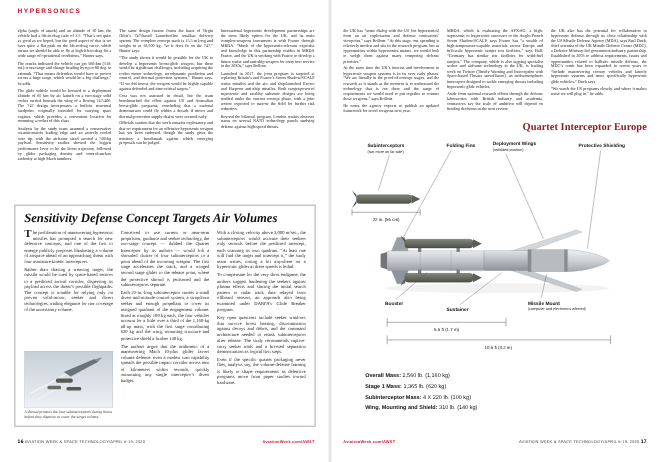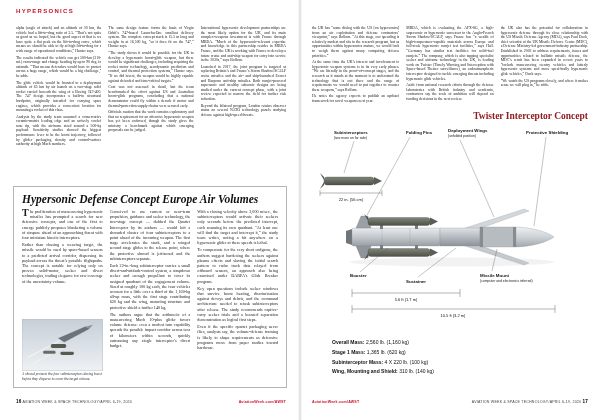--- a/index.html
+++ b/index.html
@@ -67,21 +67,21 @@
       <p>Officials caution that the work remains exploratory and that no requirement for an offensive hypersonic weapon has yet been endorsed, though the study gives the ministry a benchmark against which emerging proposals can be judged.</p>
     </div>
     <div class="col">
       <p>International hypersonic development partnerships are the most likely option for the UK, and its main complex-weapons investment is with France through MBDA. “Much of the hypersonic-relevant expertise and knowledge in this partnership resides in MBDA France, and the UK is working with France to develop a future cruise and anti-ship weapon for entry into service in the 2030s,” says Bollom.</p>
       <p>Launched in 2017, the joint program is targeted at replacing Britain’s and France’s Storm Shadow/SCALP cruise missiles and the air- and ship-launched Exocet and Harpoon anti-ship missiles. Both ramjet-powered supersonic and stealthy subsonic designs are being studied under the current concept phase, with a joint review expected to narrow the field for further risk reduction.</p>
       <p>Beyond the bilateral program, London retains observer status on several NATO technology panels studying defense against high-speed threats.</p>
     </div>
   </div>
 
   <div class="feature">
-    <h1>Hypersonic Defense Concept Europe Air Volumes</h1>
+    <h1>Sensitivity Defense Concept Targets Air Volumes</h1>
     <div class="cols">
       <div class="col">
         <p>The proliferation of maneuvering hypersonic missiles has prompted a search for new defensive concepts, and one of the first to emerge publicly proposes blanketing a volume of airspace ahead of an approaching threat with four miniature kinetic interceptors.</p>
         <p>Rather than chasing a weaving target, the missile would be cued by space-based sensors to a predicted arrival corridor, dispersing its payload across the threat’s possible flightpaths. The concept is notable for relying only on proven solid-motor, seeker and divert technologies, trading elegance for raw coverage of the uncertainty volume.</p>
         <figure class="inset">
           <svg viewBox="0 0 84 54">
             <defs>
               <linearGradient id="insetBg" x1="0" y1="0" x2="0" y2="1">
                 <stop offset="0" stop-color="#c6cfd8"></stop>
                   <stop offset="1" stop-color="#eef1f4"></stop>
@@ -132,21 +132,21 @@
     <div class="col">
       <p>MBDA, which is evaluating the AFX-8G, a high-supersonic or hypersonic successor to the Anglo-French Storm Shadow/SCALP, says France has “a wealth of high-temperature-capable materials across Europe and full-scale hypersonic ramjet test facilities,” says Hall. “Germany has similar test facilities for solid-fuel ramjets.” The company, which is also tapping specialist seeker and airframe technology in the UK, is leading work on Twister (Timely Warning and Interception with Space-based Theater surveillance), an endoatmospheric interceptor designed to tackle emerging threats including hypersonic glide vehicles.</p>
       <p>Aside from national research efforts through the defense laboratories with British industry and academia, contractors say the scale of ambition will depend on funding decisions in the next review.</p>
     </div>
     <div class="col">
       <p>the UK also has the potential for collaboration in hypersonic defense through its close relationship with the US Missile Defense Agency (MDA), says Paul Duck, chief scientist of the UK Missile Defence Centre (MDC), a Defence Ministry-led government-industry partnership. Established in 2003 to address requirements, issues and opportunities related to ballistic missile defense, the MDC’s remit has been expanded in recent years to “include maneuvering reentry vehicles and latterly hypersonic systems and more specifically hypersonic glide vehicles,” Duck says.</p>
       <p>“We watch the US programs closely, and where it makes sense we will plug in,” he adds.</p>
     </div>
   </div>
 
-  <div class="diagram-title">Twister Interceptor Concept</div>
+  <div class="diagram-title">Quartet Interceptor Europe</div>
 
   <svg class="diagram-svg" viewBox="0 0 280 210">
     <defs>
       <linearGradient id="gBody" x1="0" y1="0" x2="0" y2="1">
         <stop offset="0" stop-color="#e9ebed"></stop>
           <stop offset="0.5" stop-color="#c3c8cd"></stop>
           <stop offset="1" stop-color="#989ea4"></stop>
       </linearGradient>
       <linearGradient id="gBody2" x1="0" y1="0" x2="0" y2="1">
         <stop offset="0" stop-color="#dfe2e5"></stop>

